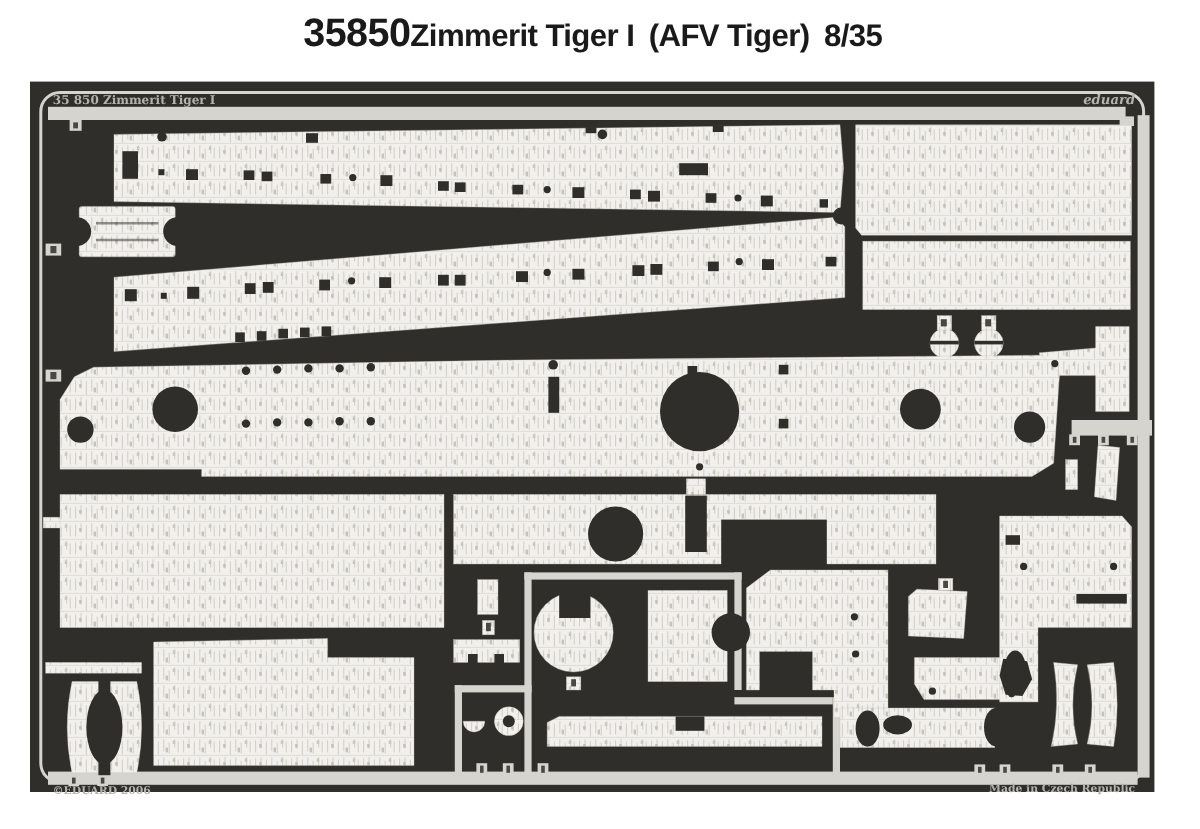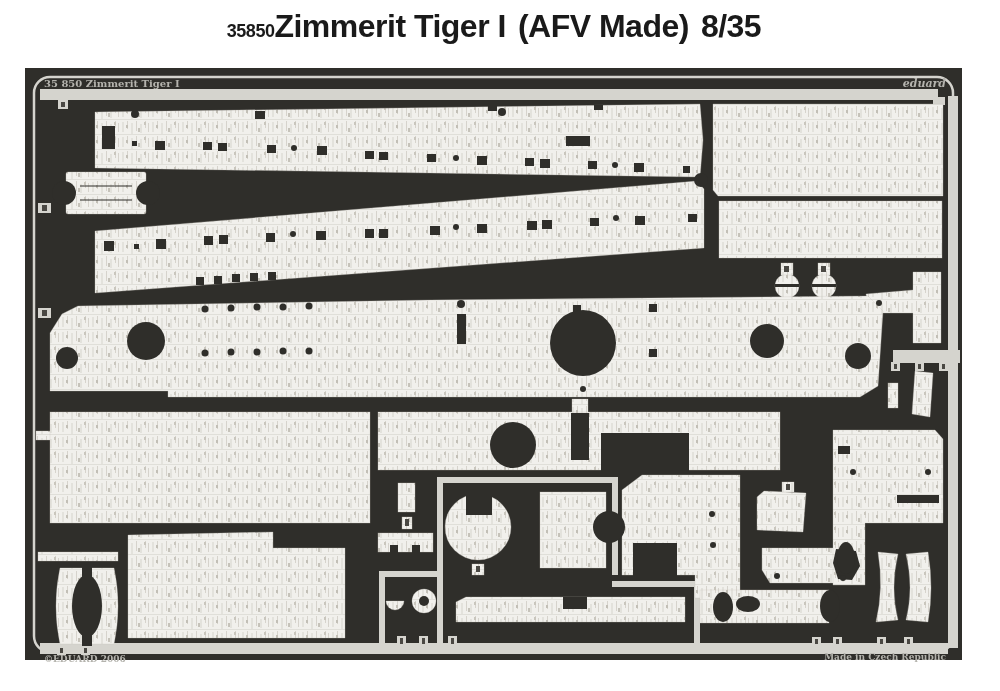--- a/index.html
+++ b/index.html
@@ -1,34 +1,34 @@
 <!DOCTYPE html>
 <html style="--c-base: #2f2e2a; --c-metal: #f1f0ec; --c-frame: #d5d4ce; --c-line: #d3d0c8; --c-etch: #b4b3ad;"><head>
 <meta charset="utf-8">
 <style>
   html,body{margin:0;padding:0;background:#ffffff;}
   .page{position:relative;width:1000px;height:691px;background:#ffffff;overflow:hidden;
         font-family:"Liberation Sans",sans-serif;}
   .title{position:absolute;top:8px;left:0;width:1000px;text-align:center;
          font-weight:bold;color:#1a1a1a;letter-spacing:-0.5px;white-space:nowrap;}
-  .title .cat{font-size:18px;}
-  .title .seg{font-size:32px;margin-right:12px;}
+  .title .cat{font-size:33px;}
+  .title .seg{font-size:26px;margin-right:12px;}
   svg.fret{position:absolute;left:0;top:0;}
   .etchtext{font-family:"DejaVu Serif","Liberation Serif",serif;font-weight:bold;
             fill:var(--c-etch,#b9b8b2);}
   .brandtext{font-family:"DejaVu Serif","Liberation Serif",serif;font-weight:bold;font-style:italic;
             fill:var(--c-etch,#b9b8b2);}
 </style>
 </head>
 <body>
 
 <div class="page">
 
   <div class="title">
-    <span class="cat">35850</span><span class="seg">Zimmerit Tiger I</span><span class="seg">(AFV Made)</span><span class="seg">8/35</span>
+    <span class="cat">35850</span><span class="seg">Zimmerit Tiger I</span><span class="seg">(AFV Tiger)</span><span class="seg">8/35</span>
   </div>
 
   <svg class="fret" width="1000" height="691" viewBox="0 0 1000 691">
     <defs>
       <pattern id="zim" width="30" height="15" patternUnits="userSpaceOnUse">
         <rect width="30" height="15" fill="var(--c-metal,#f1f0ec)"></rect>
         <path d="M3,2V12 M7.5,1V9 M12,3V14 M16.5,1V11 M21,4V13 M25.5,1V8 M28.5,3V12" stroke="var(--c-line,#d3d0c8)" stroke-width="0.9" fill="none"></path>
         <rect x="6" y="5" width="2" height="3" fill="#c2bfb6"></rect>
         <rect x="18" y="8" width="2" height="4" fill="#c6c3ba"></rect>
         <rect x="24" y="2" width="2" height="3" fill="#c9c6bd"></rect>

